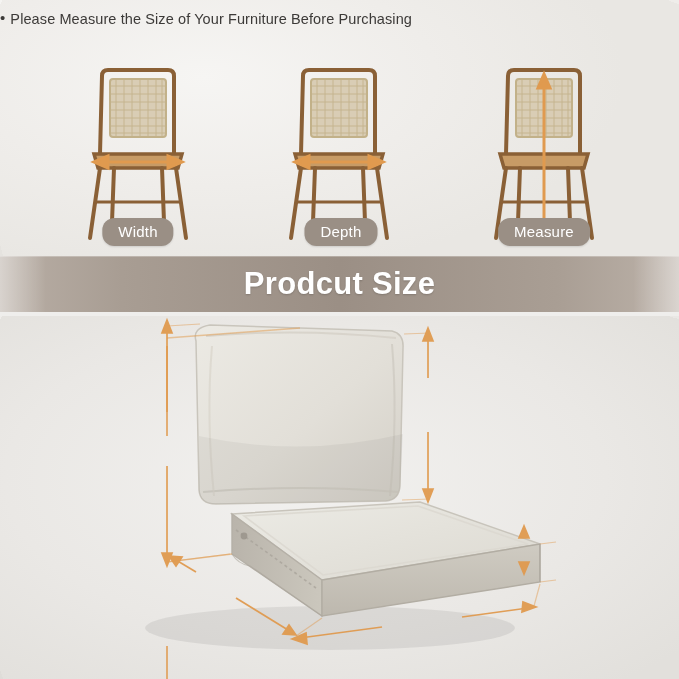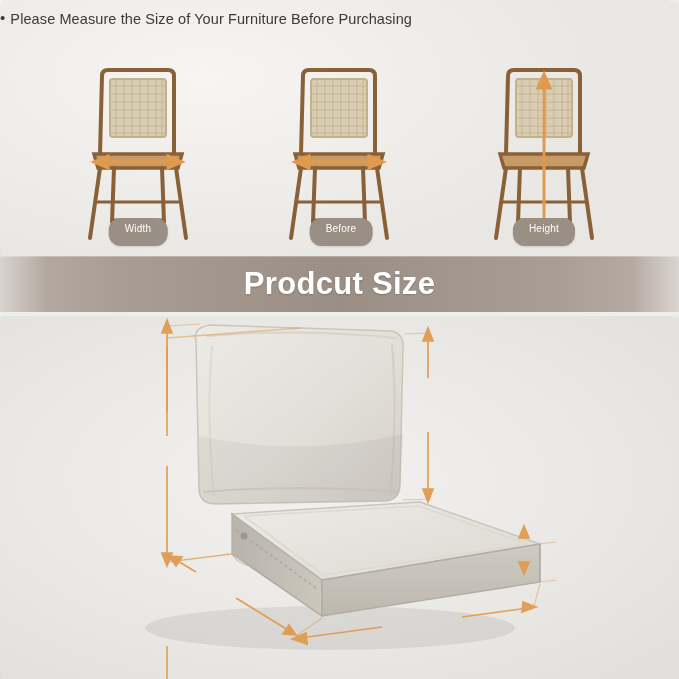--- a/index.html
+++ b/index.html
@@ -38,22 +38,22 @@
   .chairs{position:absolute;left:0;top:42px;width:679px;height:210px;z-index:4;}
   .chair-cell{position:absolute;top:0;width:220px;height:210px;}
   .chair-cell.c1{left:28px;}
   .chair-cell.c2{left:231px;}
   .chair-cell.c3{left:434px;}
 
   .tag{
     position:absolute;left:50%;transform:translateX(-50%);
     bottom:6px;
     background:#9a8f85;color:#fff;
-    font-size:10px;letter-spacing:.2px;
-    padding:5px 16px 12px;border-radius:12px;
+    font-size:15px;letter-spacing:.2px;
+    padding:5px 16px 6px;border-radius:12px;
     box-shadow:0 1px 2px rgba(0,0,0,.12);
     white-space:nowrap;
   }
 
   
   .banner{
     position:absolute;left:0;top:256px;width:679px;height:56px;
     background:linear-gradient(90deg,#b9afa6 0%,#a89d93 18%,#9b8f85 50%,#a99e94 82%,#bcb2a9 100%);
     display:flex;align-items:center;justify-content:center;
     box-shadow:0 1px 0 rgba(255,255,255,.25) inset;
@@ -151,21 +151,21 @@
           <g stroke="#c2b189" stroke-width="1" opacity=".85">
             <path d="M86,37 L86,95 M94,37 L94,95 M102,37 L102,95 M110,37 L110,95 M118,37 L118,95 M126,37 L126,95 M132,37 L132,95"></path>
             <path d="M80,44 L136,44 M80,52 L136,52 M80,60 L136,60 M80,68 L136,68 M80,76 L136,76 M80,84 L136,84 M80,91 L136,91"></path>
           </g>
           <g stroke="#e09a4f" stroke-width="3" fill="#e09a4f">
             <line x1="74" y1="120" x2="142" y2="120"></line>
             <polygon points="64,120 78,114 78,126"></polygon>
             <polygon points="152,120 138,114 138,126"></polygon>
           </g>
         </svg>
-        <div class="tag">Before</div>
+        <div class="tag">Depth</div>
       </div>
 
       <div class="chair-cell c3">
         <svg width="220" height="210" viewBox="0 0 220 210">
           <g fill="none" stroke="#8a6036" stroke-width="4" stroke-linecap="round">
             <path d="M72,112 L74,34 Q74,28 80,28 L140,28 Q146,28 146,34 L146,112"></path>
             <rect x="82" y="37" width="56" height="58" rx="3" fill="#d9cdb5" stroke="#c2b189" stroke-width="2"></rect>
             <path d="M66,112 L154,112 L150,126 L70,126 Z" fill="#c79b66" stroke="#8a6036" stroke-width="3.5"></path>
             <path d="M72,126 L62,196"></path>
             <path d="M148,126 L158,196"></path>
@@ -177,21 +177,21 @@
           <g stroke="#c2b189" stroke-width="1" opacity=".85">
             <path d="M88,37 L88,95 M96,37 L96,95 M104,37 L104,95 M112,37 L112,95 M120,37 L120,95 M128,37 L128,95 M134,37 L134,95"></path>
             <path d="M82,44 L138,44 M82,52 L138,52 M82,60 L138,60 M82,68 L138,68 M82,76 L138,76 M82,84 L138,84 M82,91 L138,91"></path>
           </g>
           <g stroke="#e09a4f" stroke-width="3" fill="#e09a4f">
             <line x1="110" y1="44" x2="110" y2="182"></line>
             <polygon points="110,32 104,46 116,46"></polygon>
             <polygon points="110,194 104,180 116,180"></polygon>
           </g>
         </svg>
-        <div class="tag">Height</div>
+        <div class="tag">Measure</div>
       </div>
 
     </div>
   </div>
 
   <div class="banner">
     <span class="title">Prodcut Size</span>
   </div>
 
   <div class="bottom">

